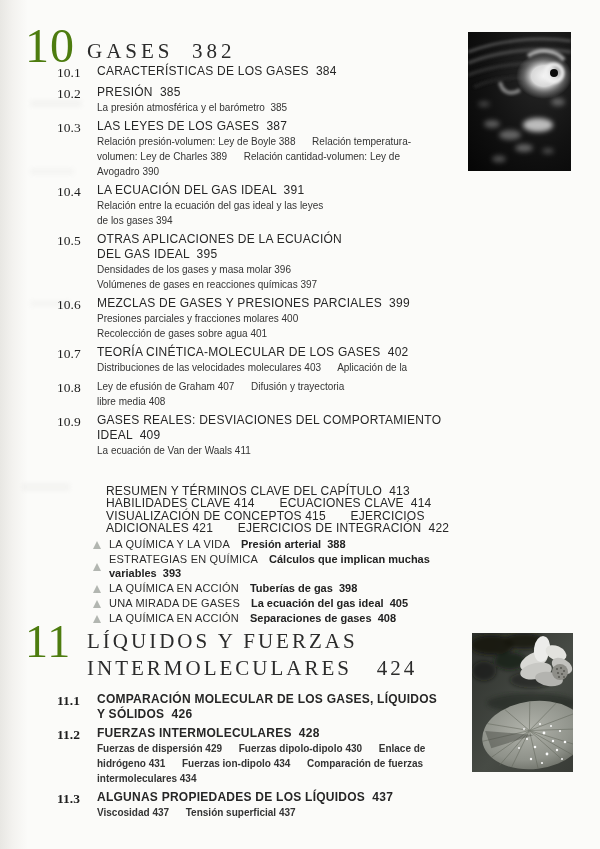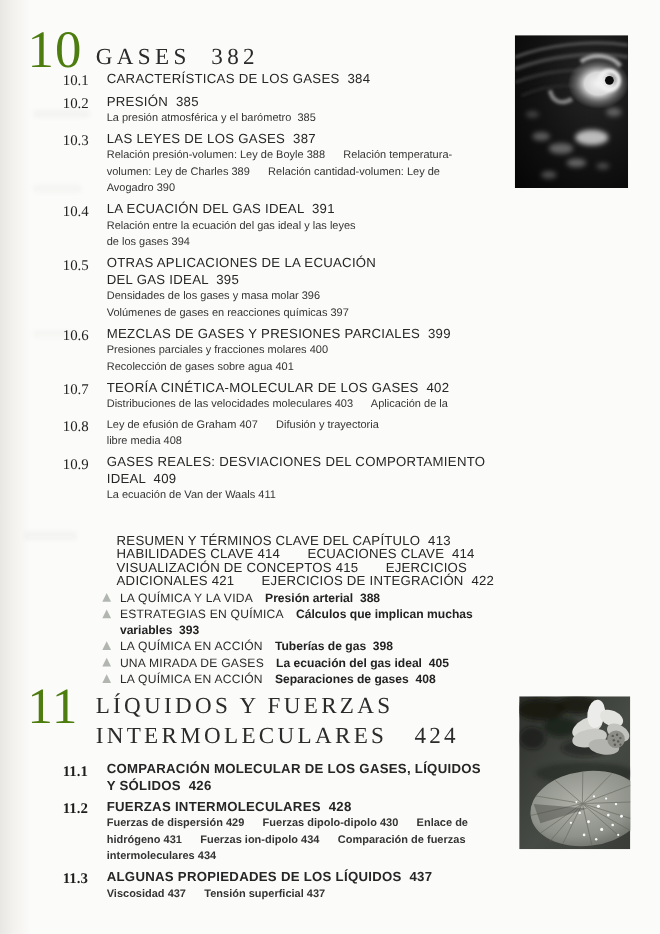--- a/index.html
+++ b/index.html
@@ -50,21 +50,21 @@
   }
 
   
   .endmatter{position:absolute;left:106px;top:485px;}
   .endmatter-line{
     font-size:12px;line-height:12.4px;letter-spacing:.2px;color:#262626;white-space:pre;
   }
 
   
   .features{position:absolute;left:93px;top:537px;}
-  .feature{display:flex;margin-bottom:2px;}
+  .feature{display:flex;margin-bottom:2px;align-items:center;}
   .tri-icon{
     width:0;height:0;border-left:4.5px solid transparent;border-right:4.5px solid transparent;
     border-bottom:8px solid #b2b6b1;margin:2px 8px 0 0;flex:0 0 auto;
   }
   .feature-body{line-height:12px;}
   .feature .label{font-size:11px;letter-spacing:.2px;color:#2c2c2c;white-space:pre;}
   .feature .desc{font-size:11px;font-weight:bold;color:#222;margin-left:11px;white-space:pre;}
   .feature .wrap{font-size:11px;font-weight:bold;color:#222;white-space:pre;margin-top:2px;}
 
   

